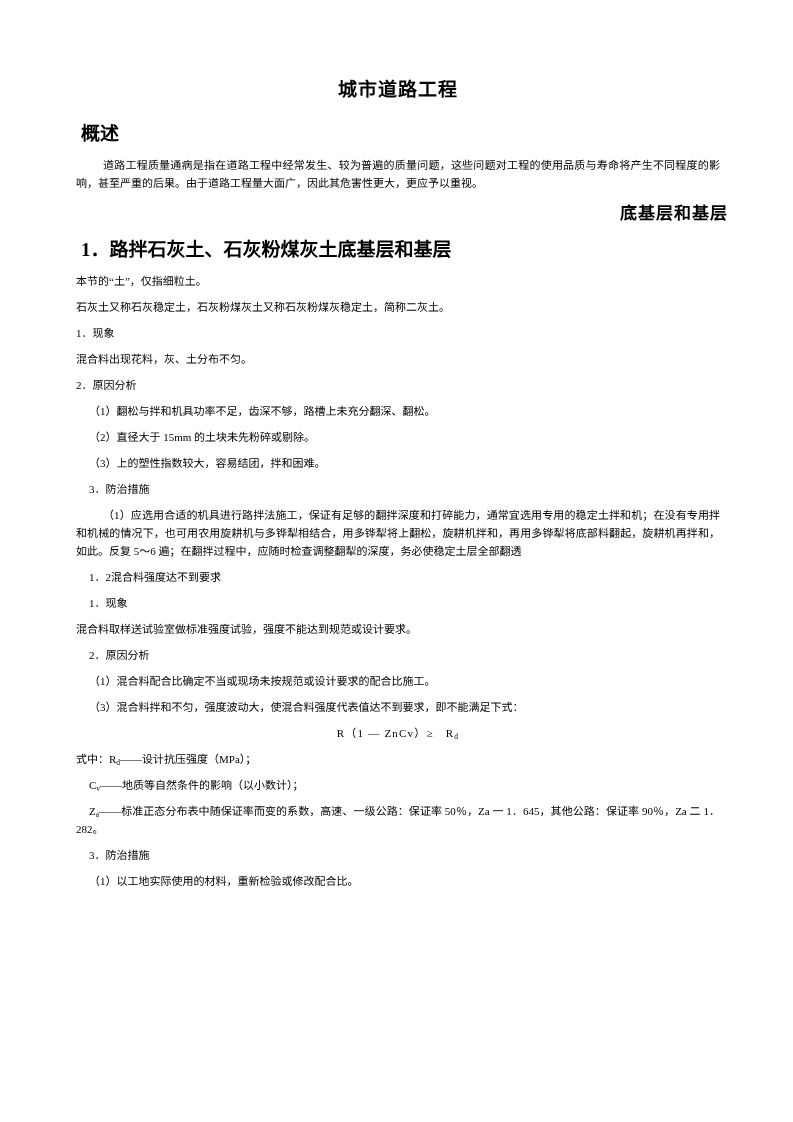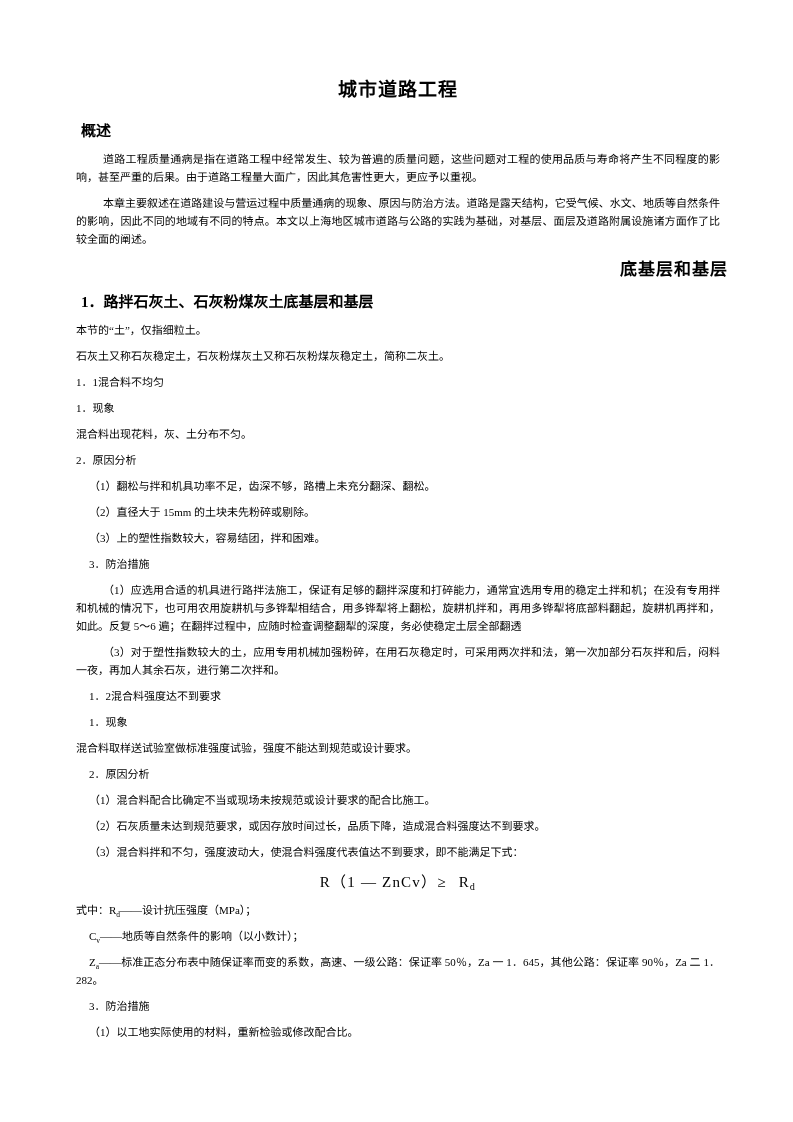--- a/index.html
+++ b/index.html
@@ -39,21 +39,21 @@
   }
   .section-title {
     font-size: 17px;
     font-weight: bold;
     text-align: right;
     letter-spacing: 1px;
     margin: 10px 0 9px 0;
     line-height: 1.3;
   }
   .sub-heading {
-    font-size: 15px;
+    font-size: 19px;
     font-weight: bold;
     margin: 0 0 1px 0;
     line-height: 1.62;
   }
   .sub-heading.indent1 {
     text-indent: 13px;
   }
 
   
   p.para {
@@ -63,21 +63,21 @@
     text-align: justify;
     text-justify: inter-ideograph;
     word-break: break-all;
   }
   p.para.ind2 { text-indent: 27px; }
   p.para.ind1 { text-indent: 13px; }
   p.para.ind0 { text-indent: 0; }
 
   
   p.formula {
-    font-size: 15px;
+    font-size: 11px;
     line-height: 1.635;
     margin: 0;
     text-align: center;
     letter-spacing: 1.2px;
   }
   .formula .gap { display: inline-block; width: 12px; }
   sub {
     font-size: 0.68em;
     vertical-align: baseline;
     position: relative;
@@ -88,46 +88,42 @@
 <body>
 
 <div class="page">
   <div class="content">
 
     <h1 class="doc-title">城市道路工程</h1>
 
     <div class="sub-heading indent1">概述</div>
 
     <p class="para ind2">道路工程质量通病是指在道路工程中经常发生、较为普遍的质量问题，这些问题对工程的使用品质与寿命将产生不同程度的影响，甚至严重的后果。由于道路工程量大面广，因此其危害性更大，更应予以重视。</p>
-    <p class="para ind2">本章主要叙述在道路建设与营运过程中质量通病的现象、原因与防治方法。道路是露天结构，它受气候、水文、地质等自然条件的影响，因此不同的地域有不同的特点。本文以上海地区城市道路与公路的实践为基础，对基层、面层及道路附属设施诸方面作了比较全面的阐述。</p>
 
     <h2 class="section-title">底基层和基层</h2>
 
     <div class="sub-heading indent1">1．路拌石灰土、石灰粉煤灰土底基层和基层</div>
 
     <p class="para ind0">本节的“土”，仅指细粒土。</p>
     <p class="para ind0">石灰土又称石灰稳定土，石灰粉煤灰土又称石灰粉煤灰稳定土，简称二灰土。</p>
 
-    <p class="para ind0">1．1混合料不均匀</p>
     <p class="para ind0">1．现象</p>
     <p class="para ind0">混合料出现花料，灰、土分布不匀。</p>
     <p class="para ind0">2．原因分析</p>
     <p class="para ind1">（1）翻松与拌和机具功率不足，齿深不够，路槽上未充分翻深、翻松。</p>
     <p class="para ind1">（2）直径大于 15mm 的土块未先粉碎或剔除。</p>
     <p class="para ind1">（3）上的塑性指数较大，容易结团，拌和困难。</p>
     <p class="para ind1">3．防治措施</p>
     <p class="para ind2">（1）应选用合适的机具进行路拌法施工，保证有足够的翻拌深度和打碎能力，通常宜选用专用的稳定土拌和机；在没有专用拌和机械的情况下，也可用农用旋耕机与多铧犁相结合，用多铧犁将上翻松，旋耕机拌和，再用多铧犁将底部料翻起，旋耕机再拌和，如此。反复 5～6 遍；在翻拌过程中，应随时检查调整翻犁的深度，务必使稳定土层全部翻透</p>
-    <p class="para ind2">（3）对于塑性指数较大的土，应用专用机械加强粉碎，在用石灰稳定时，可采用两次拌和法，第一次加部分石灰拌和后，闷料一夜，再加人其余石灰，进行第二次拌和。</p>
 
     <p class="para ind1">1．2混合料强度达不到要求</p>
     <p class="para ind1">1．现象</p>
     <p class="para ind0">混合料取样送试验室做标准强度试验，强度不能达到规范或设计要求。</p>
     <p class="para ind1">2．原因分析</p>
     <p class="para ind1">（1）混合料配合比确定不当或现场未按规范或设计要求的配合比施工。</p>
-    <p class="para ind1">（2）石灰质量未达到规范要求，或因存放时间过长，品质下降，造成混合料强度达不到要求。</p>
     <p class="para ind1">（3）混合料拌和不匀，强度波动大，使混合料强度代表值达不到要求，即不能满足下式：</p>
 
     <p class="formula">
       <span>R（</span><span>1 — ZnCv）</span><span>≥</span><span class="gap"></span><span>R</span><sub>d</sub>
     </p>
 
     <p class="para ind0"><span>式中：</span><span>R</span><sub>d</sub><span>——设计抗压强度（MPa）；</span></p>
 
     <p class="para ind1"><span>C</span><sub>v</sub><span>——地质等自然条件的影响（以小数计）；</span></p>
 

